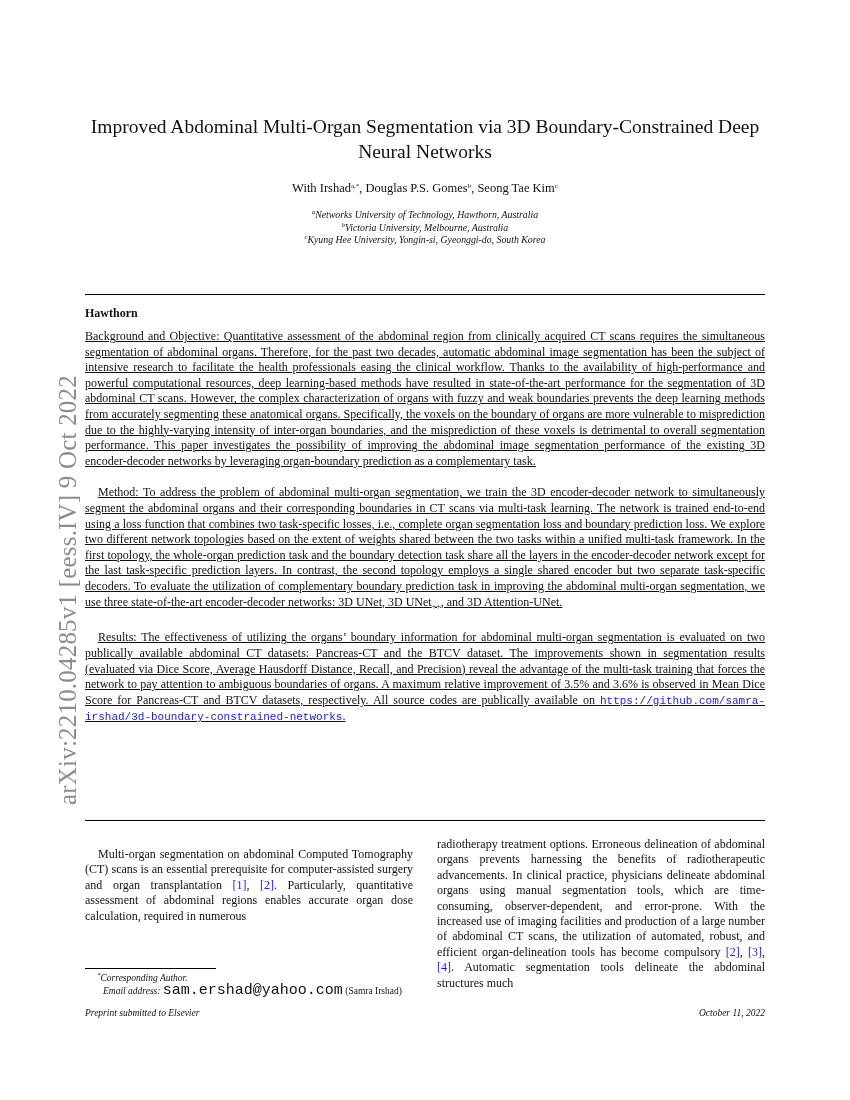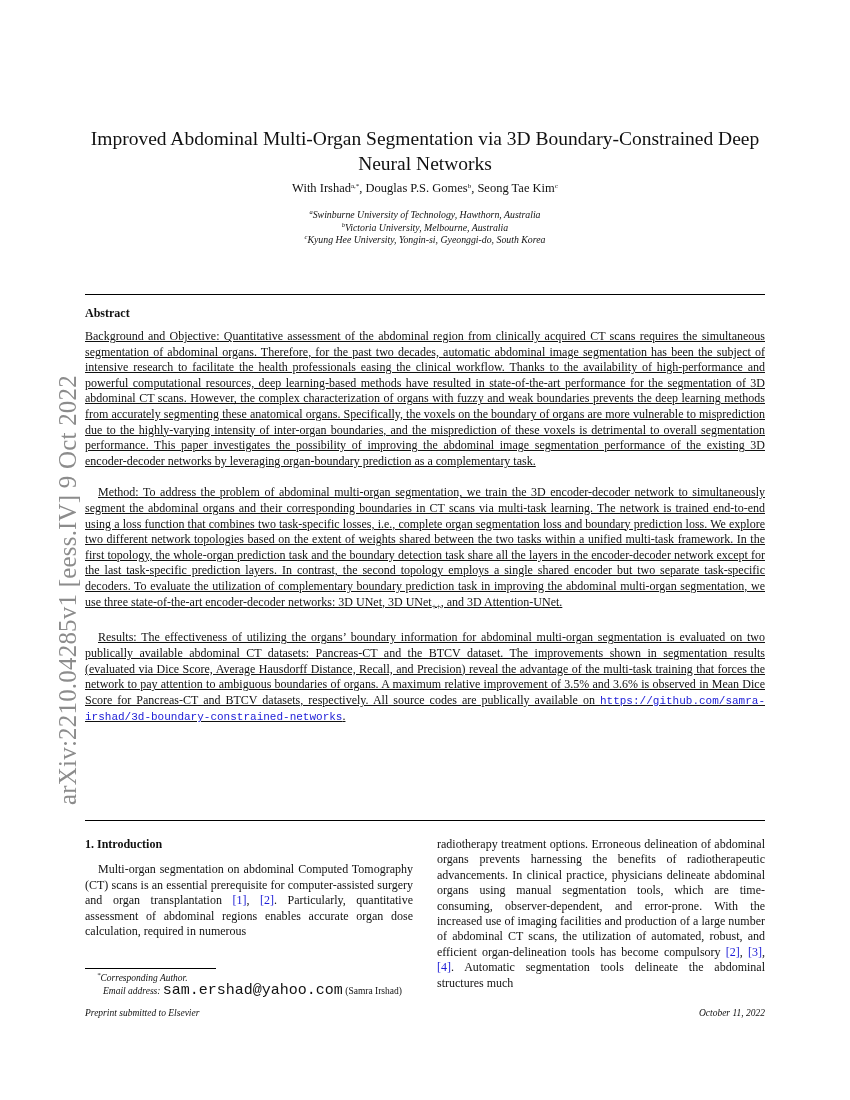--- a/index.html
+++ b/index.html
@@ -1,19 +1,19 @@
 <!DOCTYPE html>
 <html><head>
 <meta charset="utf-8">
 <style>
   html, body { margin: 0; padding: 0; background: #ffffff; }
   body { width: 850px; height: 1100px; position: relative; overflow: hidden;
          font-family: "Liberation Serif", "DejaVu Serif", serif; color: #111; }
   .abs { position: absolute; }
-  .title { left: 85px; width: 680px; top: 126px; text-align: center; font-size: 19.5px; line-height: 25px; }
+  .title { left: 85px; width: 680px; top: 114px; text-align: center; font-size: 19.5px; line-height: 25px; }
   .authors { left: 85px; width: 680px; top: 181px; text-align: center; font-size: 12.5px; }
   .affils { left: 85px; width: 680px; top: 209px; text-align: center; font-size: 9.8px; font-style: italic; line-height: 12.5px; }
   sup { font-size: 7px; vertical-align: 4px; line-height: 0; }
   .affils sup { font-size: 6.5px; }
   .rule { left: 85px; width: 680px; height: 1px; background: #000; }
   .abstract-head { left: 85px; top: 306px; font-weight: bold; font-size: 12px; }
   .para { left: 85px; width: 680px; font-size: 12px; line-height: 15.6px; text-align: justify; }
   .para p { margin: 0; }
   .indent { text-indent: 13px; }
   .link { font-family: "Liberation Mono", "DejaVu Sans Mono", monospace; color: #1a1ad6; font-size: 11px; }
@@ -36,39 +36,38 @@
 
 <h1 class="abs title" style="margin:0;font-weight:normal;">Improved Abdominal Multi-Organ Segmentation via 3D Boundary-Constrained Deep Neural Networks</h1>
 
 <div class="abs authors">
   <span>With Irshad</span><sup>a,*</sup>,
   <span>Douglas P.S. Gomes</span><sup>b</sup>,
   <span>Seong Tae Kim</span><sup>c</sup>
 </div>
 
 <div class="abs affils">
-  <div><sup>a</sup><span>Swinburne University of Technology, Hawthorn, Australia</span></div>
+  <div><sup>a</sup><span>Networks University of Technology, Hawthorn, Australia</span></div>
   <div><sup>b</sup><span>Victoria University, Melbourne, Australia</span></div>
   <div><sup>c</sup><span>Kyung Hee University, Yongin-si, Gyeonggi-do, South Korea</span></div>
 </div>
 
 <div class="abs rule" style="top:294px;"></div>
 
-<div class="abs abstract-head">Abstract</div>
+<div class="abs abstract-head">Hawthorn</div>
 
 <div class="abs para" style="top:329px;text-decoration:underline;">
   <p>Background and Objective: Quantitative assessment of the abdominal region from clinically acquired CT scans requires the simultaneous segmentation of abdominal organs. Therefore, for the past two decades, automatic abdominal image segmentation has been the subject of intensive research to facilitate the health professionals easing the clinical workflow. Thanks to the availability of high-performance and powerful computational resources, deep learning-based methods have resulted in state-of-the-art performance for the segmentation of 3D abdominal CT scans. However, the complex characterization of organs with fuzzy and weak boundaries prevents the deep learning methods from accurately segmenting these anatomical organs. Specifically, the voxels on the boundary of organs are more vulnerable to misprediction due to the highly-varying intensity of inter-organ boundaries, and the misprediction of these voxels is detrimental to overall segmentation performance. This paper investigates the possibility of improving the abdominal image segmentation performance of the existing 3D encoder-decoder networks by leveraging organ-boundary prediction as a complementary task.</p>
   <p class="indent" style="margin-top:16px;"><span>Method: To address the problem of abdominal multi-organ segmentation, we train the 3D encoder-decoder network to simultaneously segment the abdominal organs and their corresponding boundaries in CT scans via multi-task learning. The network is trained end-to-end using a loss function that combines two task-specific losses, i.e., complete organ segmentation loss and boundary prediction loss. We explore two different network topologies based on the extent of weights shared between the two tasks within a unified multi-task framework. In the first topology, the whole-organ prediction task and the boundary detection task share all the layers in the encoder-decoder network except for the last task-specific prediction layers. In contrast, the second topology employs a single shared encoder but two separate task-specific decoders. To evaluate the utilization of complementary boundary prediction task in improving the abdominal multi-organ segmentation, we use three state-of-the-art encoder-decoder networks: 3D UNet, 3D UNet</span><sub style="font-size:8px;">++</sub><span>, and 3D Attention-UNet.</span></p>
   <p class="indent" style="margin-top:16px;"><span>Results: The effectiveness of utilizing the organs’ boundary information for abdominal multi-organ segmentation is evaluated on two publically available abdominal CT datasets: Pancreas-CT and the BTCV dataset. The improvements shown in segmentation results (evaluated via Dice Score, Average Hausdorff Distance, Recall, and Precision) reveal the advantage of the multi-task training that forces the network to pay attention to ambiguous boundaries of organs. A maximum relative improvement of 3.5% and 3.6% is observed in Mean Dice Score for Pancreas-CT and BTCV datasets, respectively. All source codes are publically available on </span><a class="link">https://github.com/samra-irshad/3d-boundary-constrained-networks</a><span>.</span></p>
 </div>
 
 <div class="abs rule" style="top:820px;"></div>
 
 <div class="abs col" style="left:85px; top:837px;">
-  <div class="sec-head">1.  Introduction</div>
   <p class="indent" style="margin:10px 0 0 0;"><span>Multi-organ segmentation on abdominal Computed Tomography (CT) scans is an essential prerequisite for computer-assisted surgery and organ transplantation </span><a class="ref">[1]</a>, <a class="ref">[2]</a><span>. Particularly, quantitative assessment of abdominal regions enables accurate organ dose calculation, required in numerous</span></p>
 </div>
 
 <div class="abs col" style="left:437px; top:837px;">
   <p style="margin:0;"><span>radiotherapy treatment options.  Erroneous delineation of abdominal organs prevents harnessing the benefits of radiotherapeutic advancements. In clinical practice, physicians delineate abdominal organs using manual segmentation tools, which are time-consuming, observer-dependent, and error-prone. With the increased use of imaging facilities and production of a large number of abdominal CT scans, the utilization of automated, robust, and efficient organ-delineation tools has become compulsory </span><a class="ref">[2]</a>, <a class="ref">[3]</a>, <a class="ref">[4]</a><span>.  Automatic segmentation tools delineate the abdominal structures much</span></p>
 </div>
 
 <div class="abs fn-rule"></div>
 <div class="abs footnote">
   <div style="padding-left:12px;font-style:italic;"><sup>*</sup><span>Corresponding Author.</span></div>

